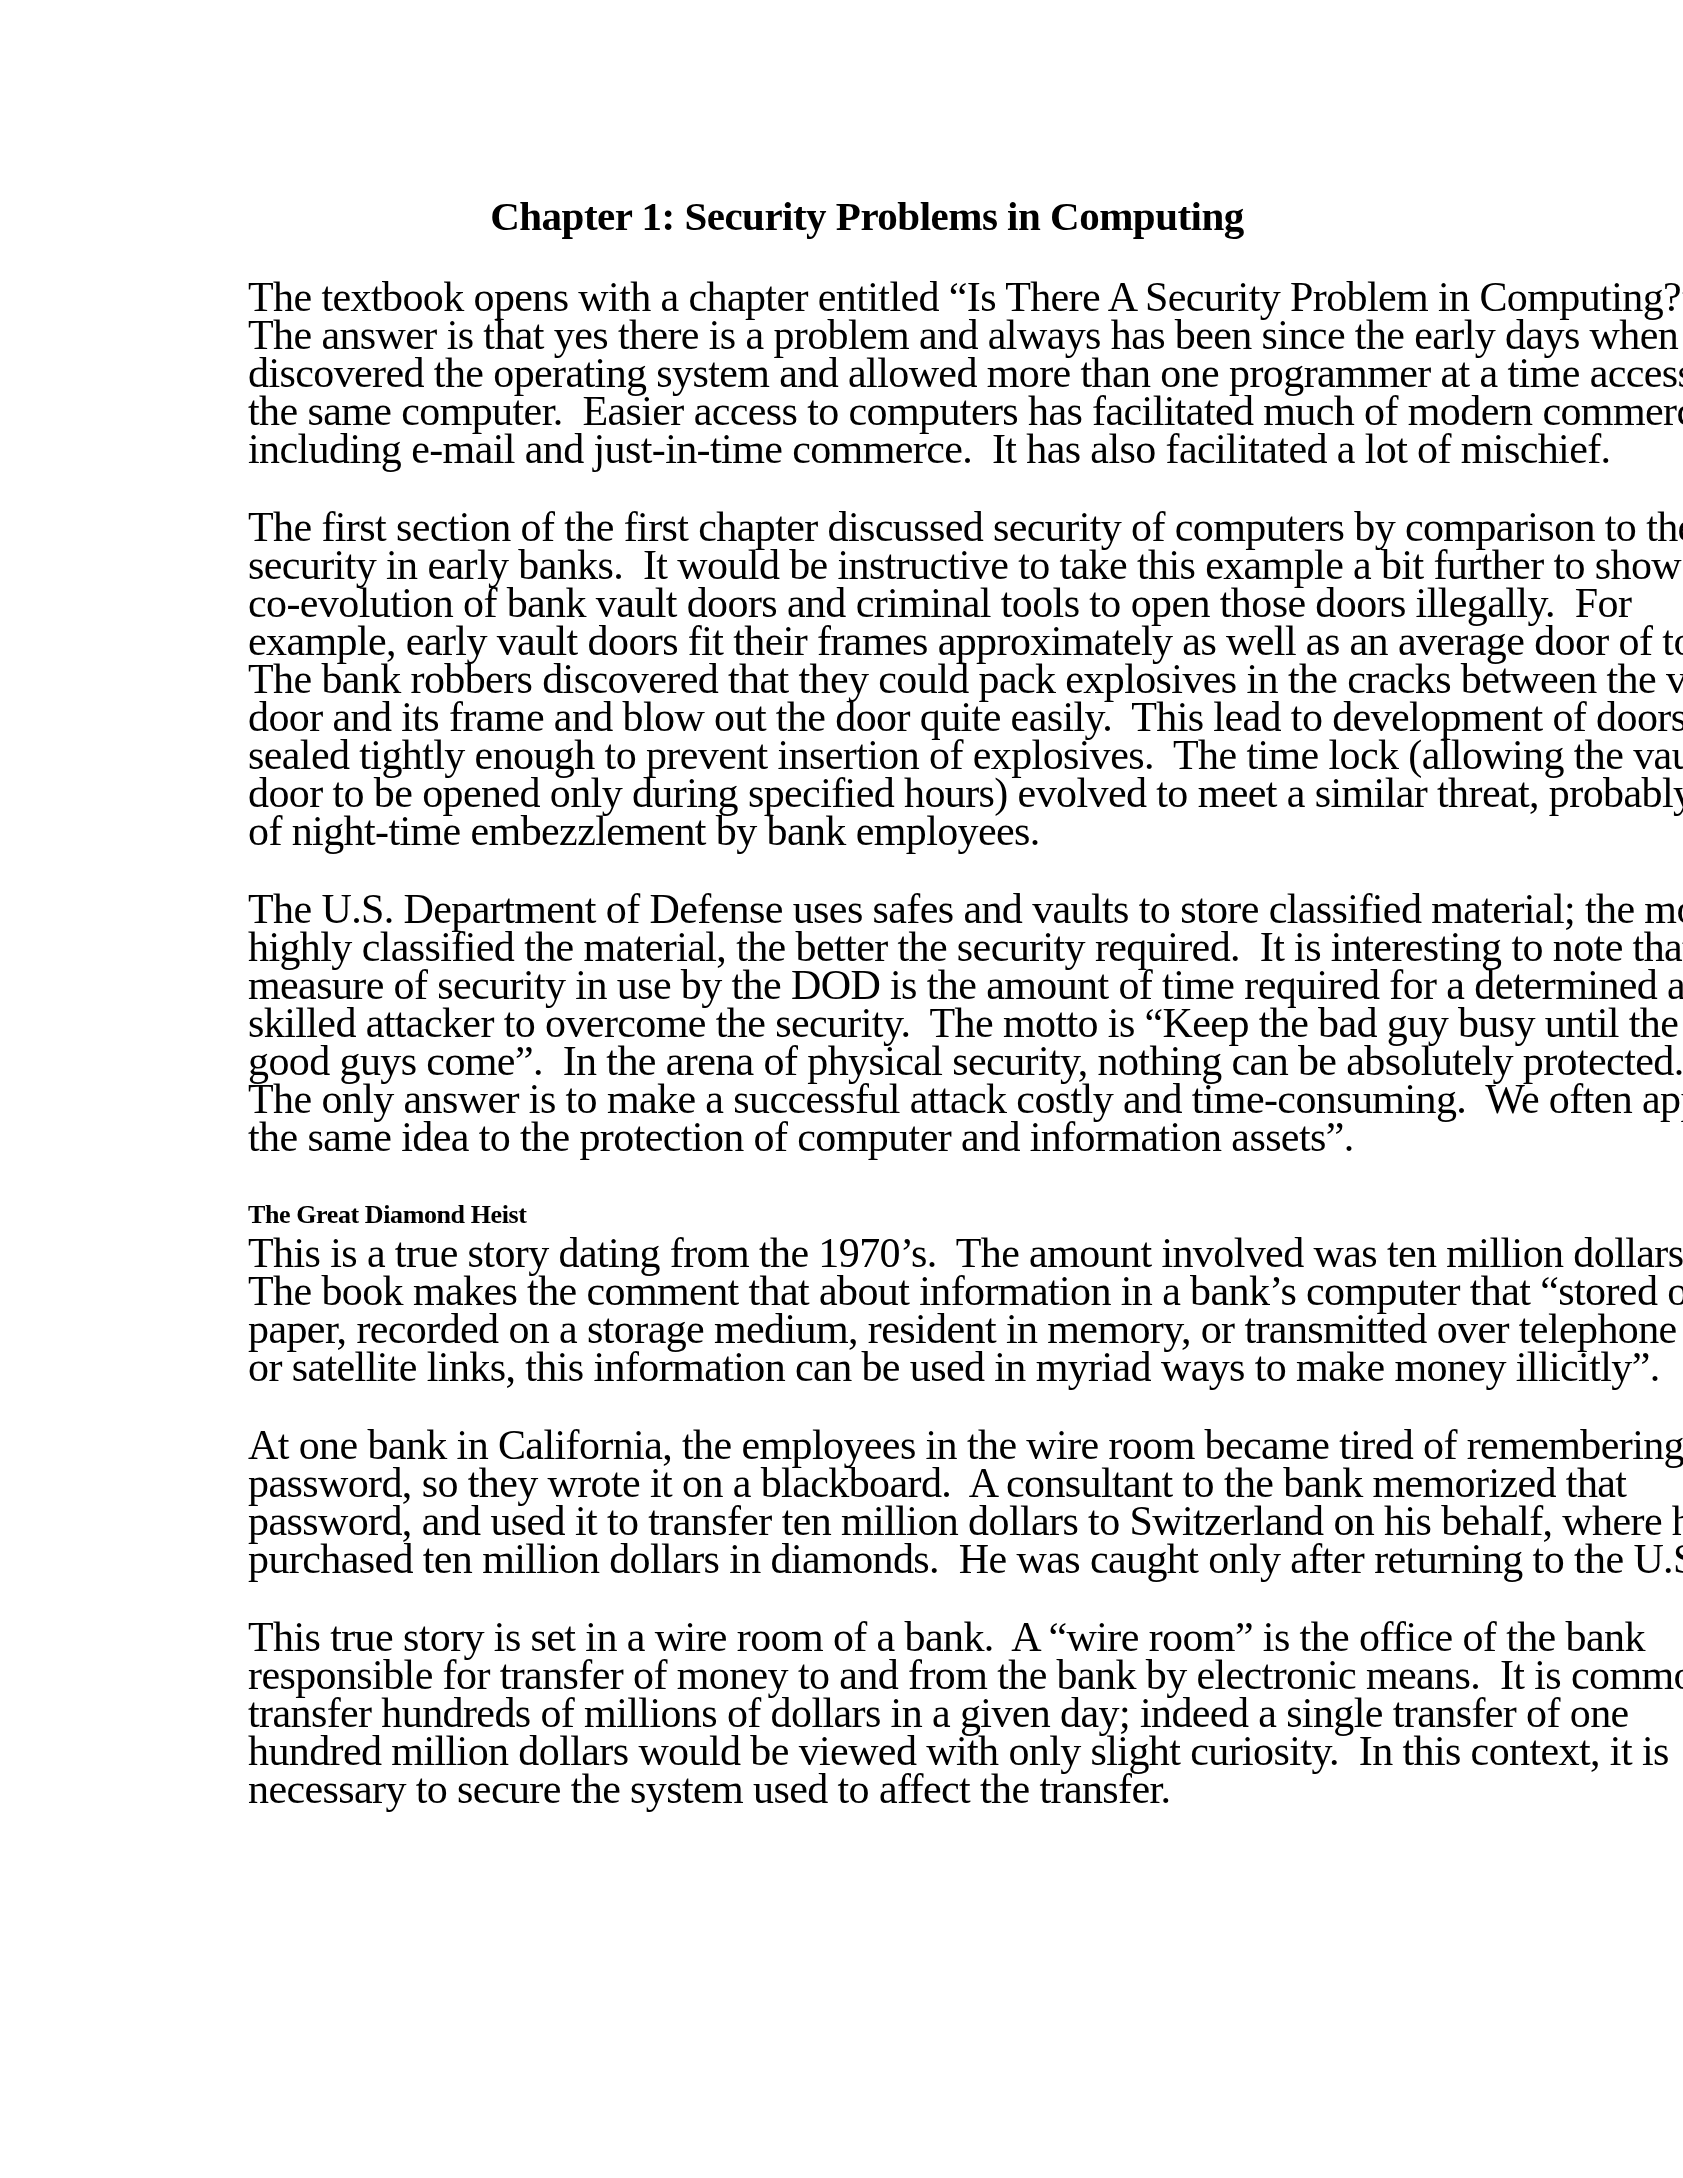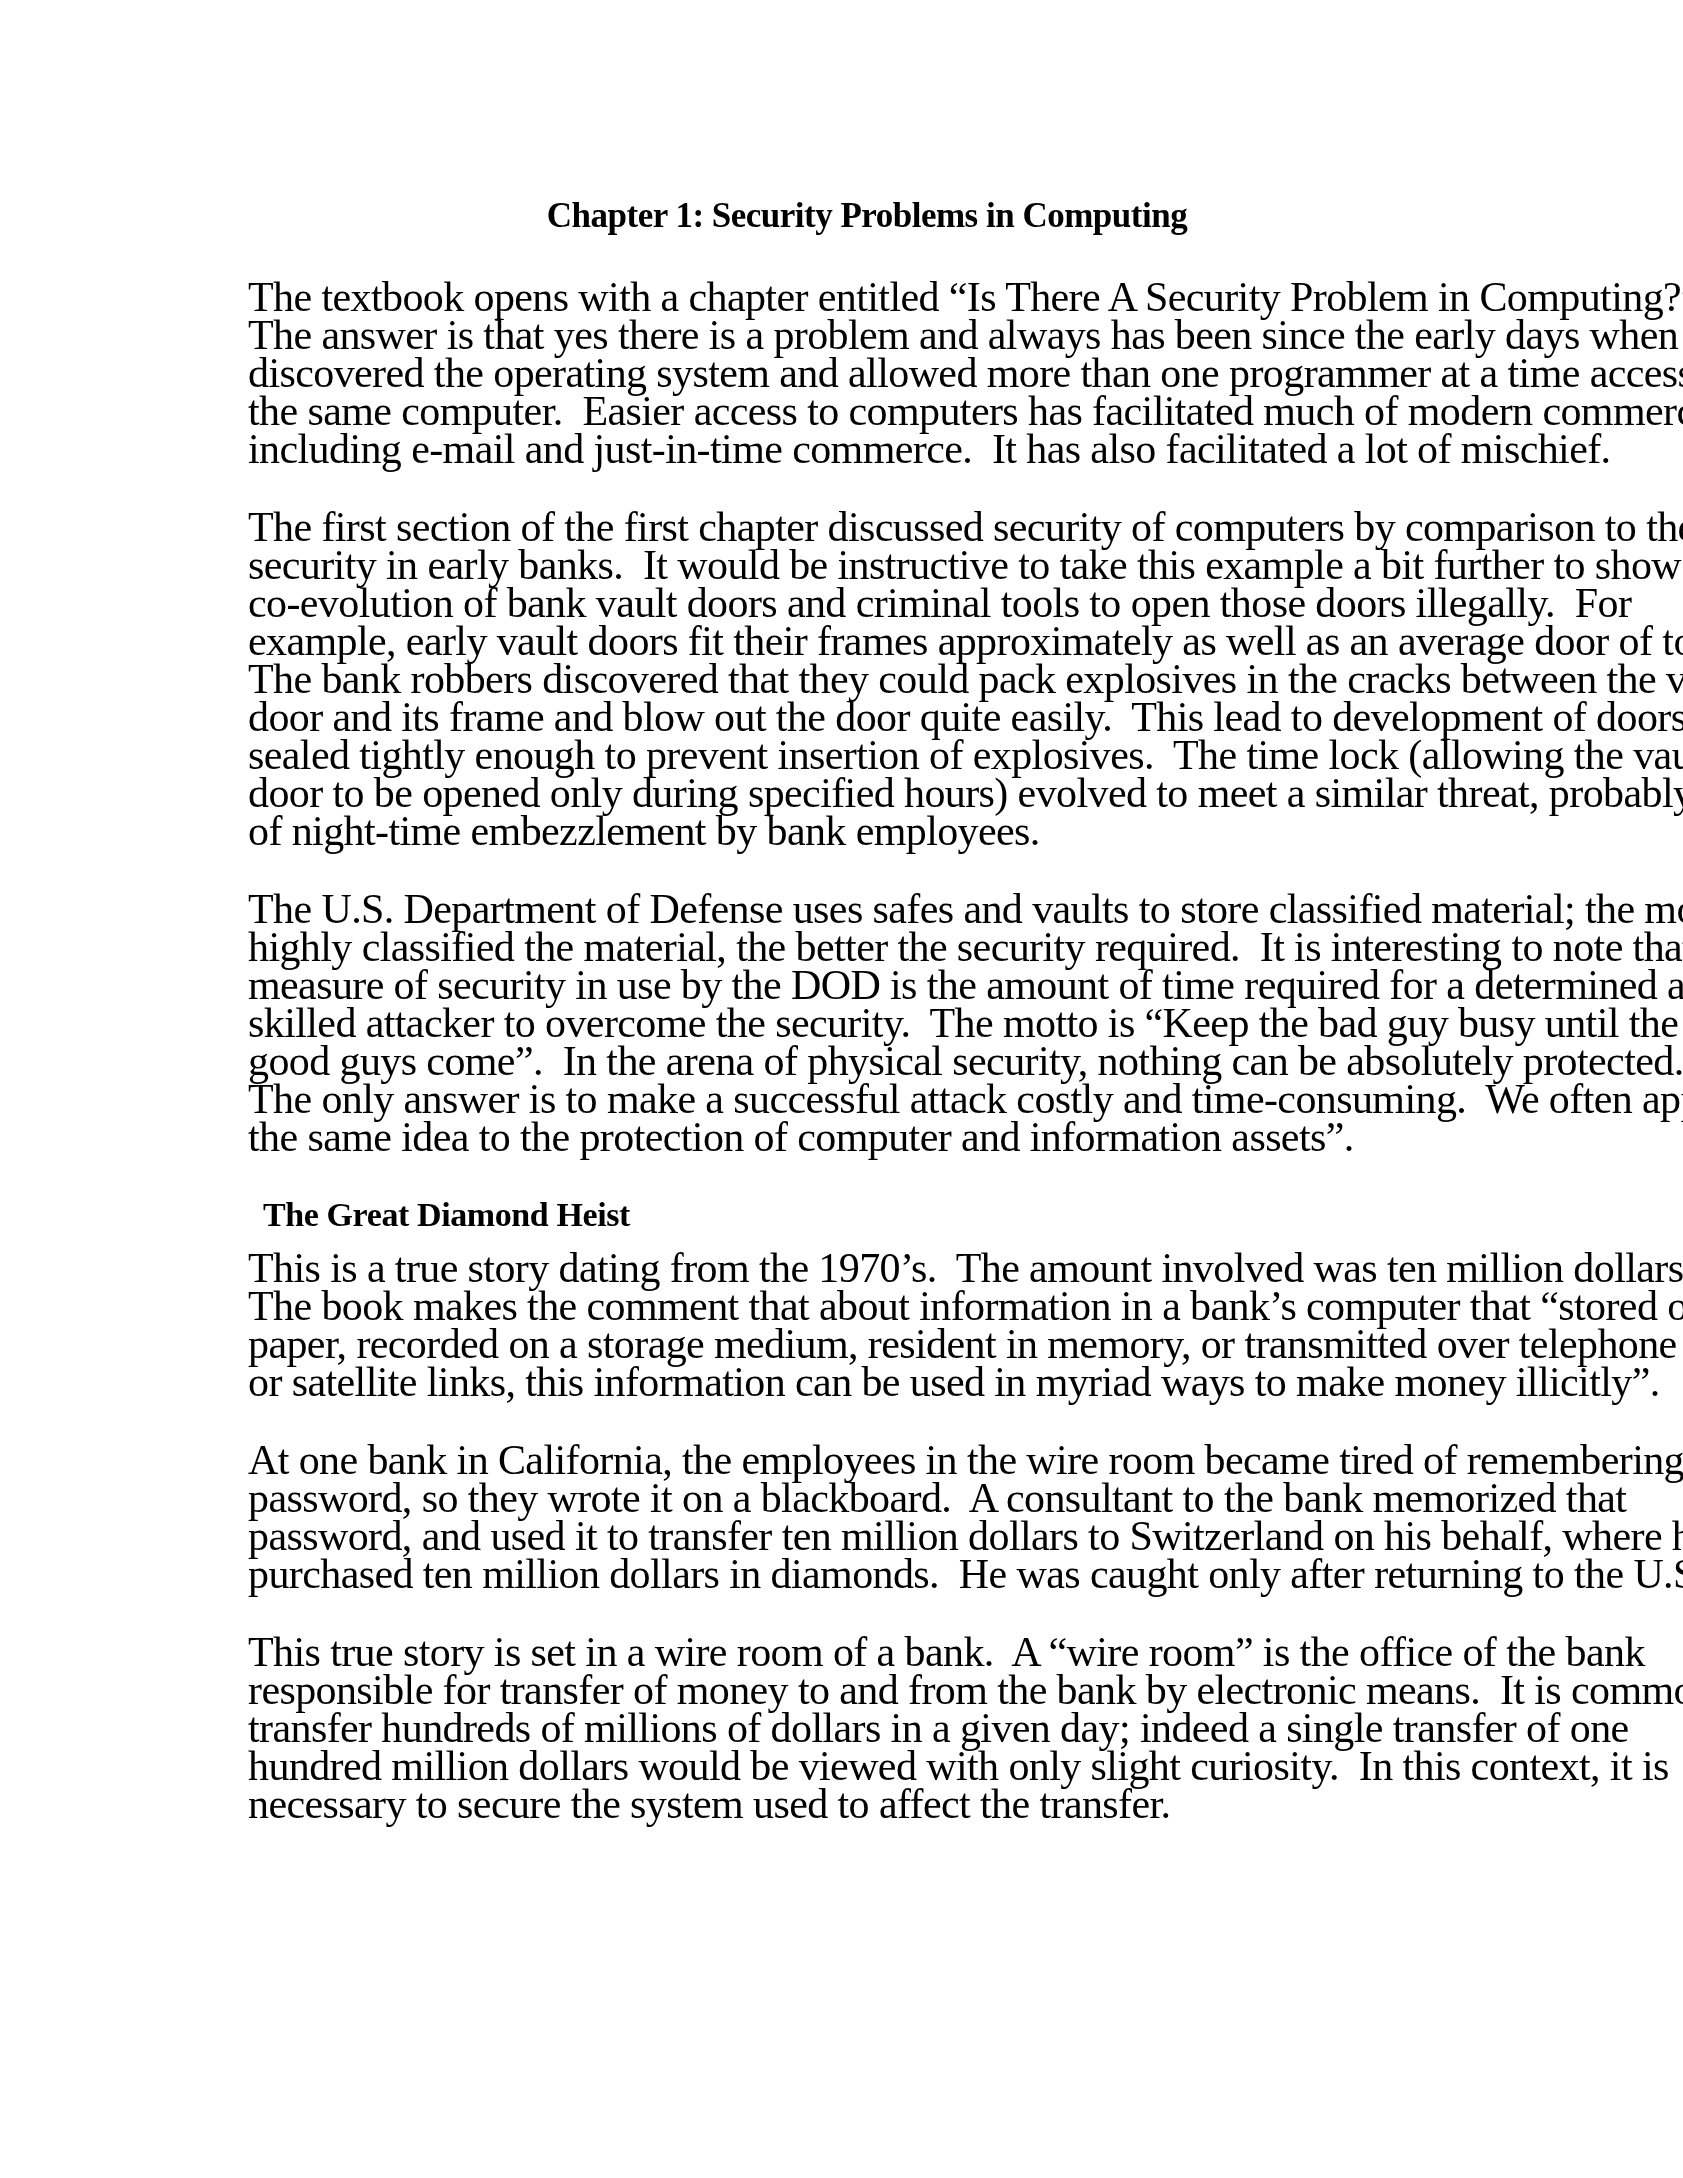--- a/index.html
+++ b/index.html
@@ -15,40 +15,40 @@
     font-family: "Liberation Serif", "DejaVu Serif", serif;
     color: #000000;
   }
   .page {
     position: absolute;
     left: 248px;
     top: 194px;
     width: 1238px;
   }
   .doc-title {
-    font-size: 35px;
+    font-size: 41px;
     line-height: 44px;
     font-weight: bold;
     text-align: center;
     letter-spacing: -0.5px;
     margin: 0 0 40px 0;
   }
   .para {
     font-size: 42px;
     line-height: 38px;
     letter-spacing: -0.6px;
     margin: 0 0 40px 0;
     white-space: pre; 
   }
   .section-heading {
-    font-size: 34px;
+    font-size: 26px;
     line-height: 38px;
     font-weight: bold;
     letter-spacing: -0.4px;
-    margin: 15px;
+    margin: 0;
   }
 </style>
 </head>
 <body>
 
 <div class="page">
 
   <h1 class="doc-title">Chapter 1: Security Problems in Computing</h1>
 
   <p class="para">The textbook opens with a chapter entitled “Is There A Security Problem in Computing?”.

